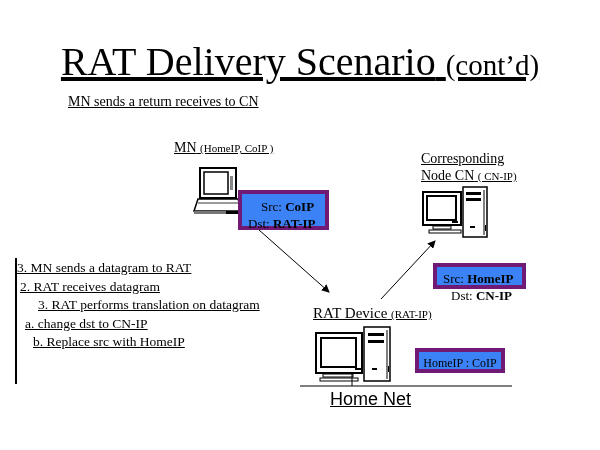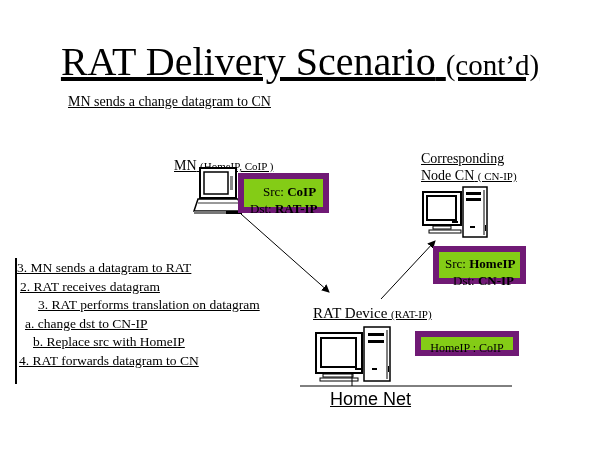--- a/index.html
+++ b/index.html
@@ -4,39 +4,39 @@
 <style>
   html, body { margin:0; padding:0; background:#ffffff; }
   body { width:600px; height:450px; position:relative; overflow:hidden;
          font-family:"Liberation Serif", "DejaVu Serif", serif; color:#000; }
   .abs { position:absolute; white-space:nowrap;text-decoration:underline; }
   .title { left:0; width:600px; top:38px; text-align:center; font-size:40px; line-height:48px; }
   .title .sm { font-size:29px; }
   .subtitle { left:68px; top:94px; font-size:14px; }
   .label { font-size:14px; }
   .small { font-size:11px; }
-  .box { position:absolute; border:6px solid #701a75; background:#84cc16; box-sizing:border-box; }
+  .box { position:absolute; border:4px solid #701a75; background:#3b82f6; box-sizing:border-box;margin-top:17px; }
   .box .line { display:block; font-size:13px; line-height:17px; }
   .b { font-weight:bold; }
   .steps { left:17px; top:259px; font-size:13.5px; line-height:18.5px; }
   .steps div { white-space:nowrap; }
   .vbar { position:absolute; left:15px; top:258px; width:2px; height:126px; background:#000; }
   .sans { font-family:"Liberation Sans","DejaVu Sans",sans-serif; }
   svg { position:absolute; left:0; top:0; }
 </style>
 </head>
 <body>
 
 <div class="abs title">
   <span>RAT Delivery Scenario</span>
   <span class="sm">(cont’d)</span>
 </div>
-<div class="abs subtitle">MN sends a change datagram  to CN</div>
+<div class="abs subtitle">MN sends a return receives  to CN</div>
 
-<div class="abs label" style="left:174px; top:158px;">
+<div class="abs label" style="left:174px; top:140px;">
   <span>MN</span>
   <span class="small">(HomeIP, CoIP )</span>
 </div>
 
 <div class="abs label" style="left:421px; top:150px; line-height:17px;">
   <div>Corresponding</div>
   <div><span>Node CN</span>
   <span class="small">( CN-IP)</span></div>
 </div>
 
@@ -99,36 +99,35 @@
 
 <div class="box" style="left:238px; top:173px; width:91px; height:40px; padding:4px 0 0 6px;">
   <span class="line" style="padding-left:13px;">
     <span>Src: </span><span class="b">CoIP</span>
   </span>
   <span class="line">
     <span>Dst: </span><span class="b">RAT-IP</span>
   </span>
 </div>
 
-<div class="box" style="left:433px; top:246px; width:93px; height:38px; padding:3px 0 0 6px;">
+<div class="box" style="left:433px; top:246px; width:93px; height:26px; padding:3px 0 0 6px;">
   <span class="line">
     <span>Src: </span><span class="b">HomeIP</span>
   </span>
   <span class="line" style="padding-left:8px;">
     <span>Dst: </span><span class="b">CN-IP</span>
   </span>
 </div>
 
-<div class="box" style="left:415px; top:331px; width:104px; height:25px; text-align:center; font-size:12px; line-height:23px;">
+<div class="box" style="left:415px; top:331px; width:90px; height:25px; text-align:center; font-size:12px; line-height:23px;">
   <span>HomeIP : CoIP</span>
 </div>
 
 <div class="abs sans" style="left:330px; top:389px; font-size:18px;">Home Net</div>
 
 <div class="vbar"></div>
 <div class="abs steps">
   <div>3. MN sends a datagram to RAT</div>
   <div style="padding-left:3px;">2. RAT receives datagram</div>
   <div style="padding-left:21px;">3. RAT performs translation on datagram</div>
   <div style="padding-left:8px;">  a. change dst to CN-IP</div>
   <div style="padding-left:16px;">  b. Replace src with HomeIP</div>
-  <div style="padding-left:2px;">4. RAT forwards datagram to CN</div>
 </div>
 
 </body></html>

